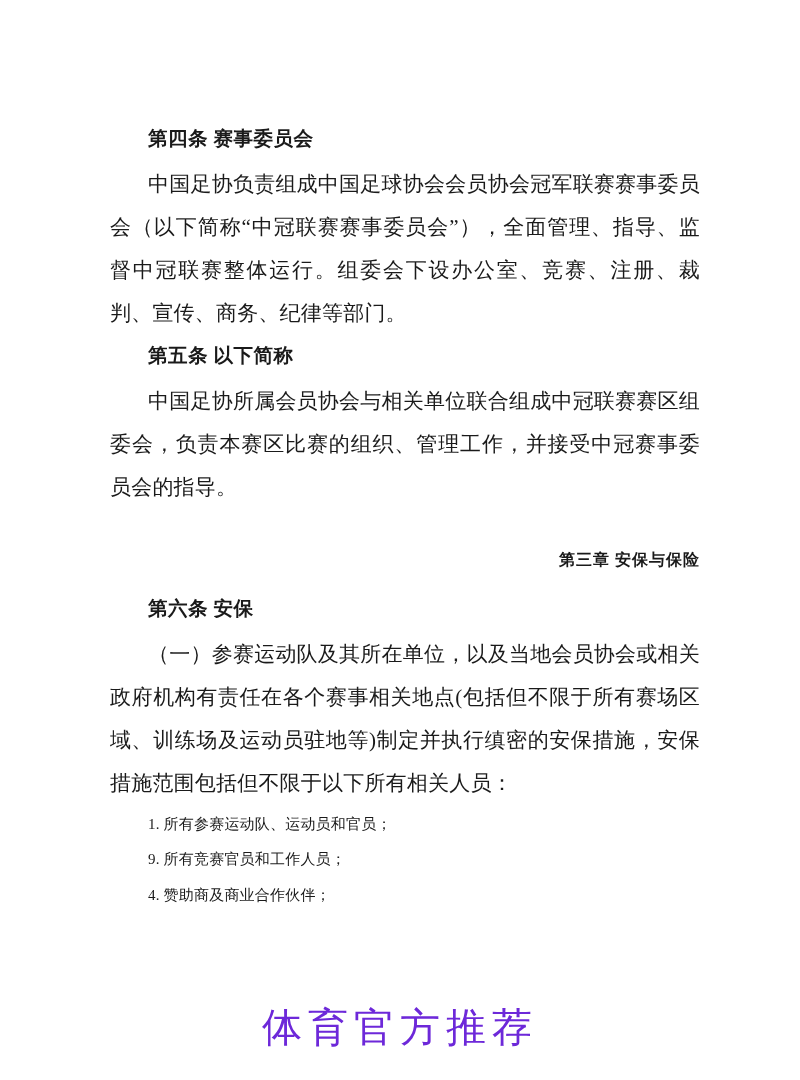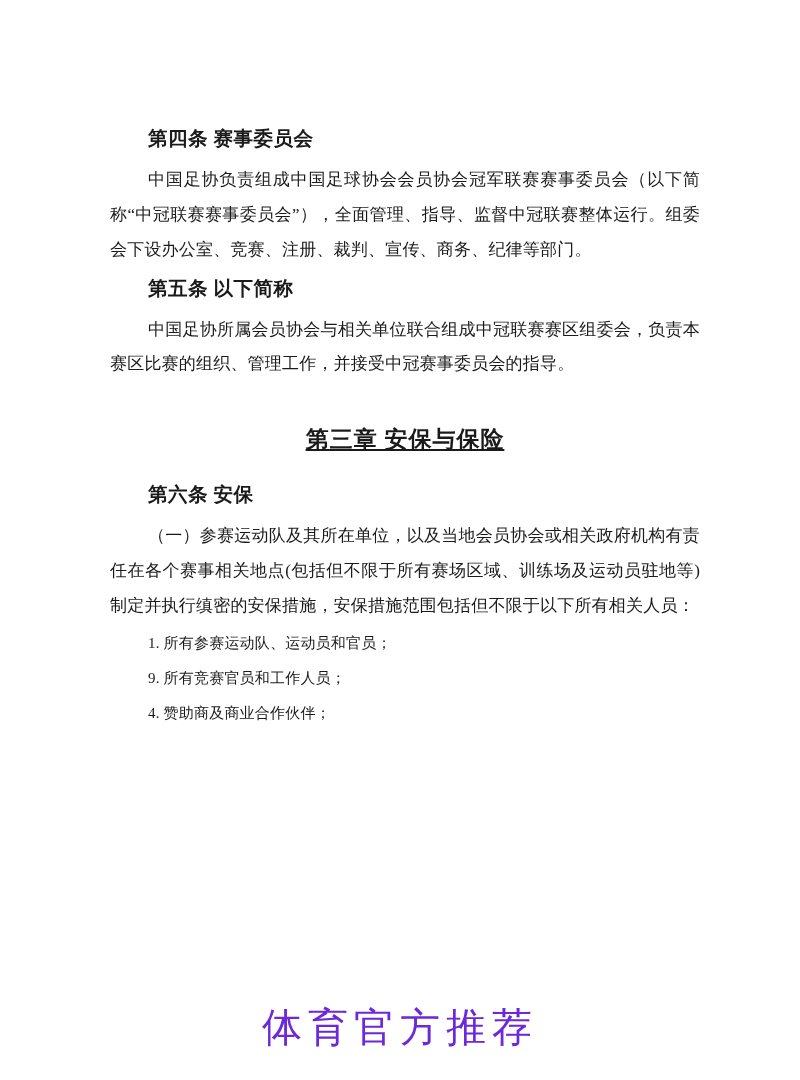--- a/index.html
+++ b/index.html
@@ -32,30 +32,29 @@
   }
   .heading {
     font-size: 19.5px;
     font-weight: bold;
     letter-spacing: 0.5px;
     margin: 0 0 6px 0;
     text-indent: 38px;
     line-height: 1.9;
   }
   .chapter-heading {
-    font-size: 23px;
+    font-size: 16px;
     font-weight: bold;
-    text-align: center;
+    text-align: right;
     letter-spacing: 1px;
     margin: 36px 0 14px 0;
     line-height: 1.9;
-    text-decoration: underline;
   }
   .para {
-    font-size: 17px;
+    font-size: 21px;
     line-height: 2.05;
     margin: 0 0 2px 0;
     text-indent: 38px;
     text-align: justify;
     text-justify: inter-ideograph;
     letter-spacing: 0.2px;
   }
   .list-item {
     font-size: 15px;
     line-height: 2.35;

